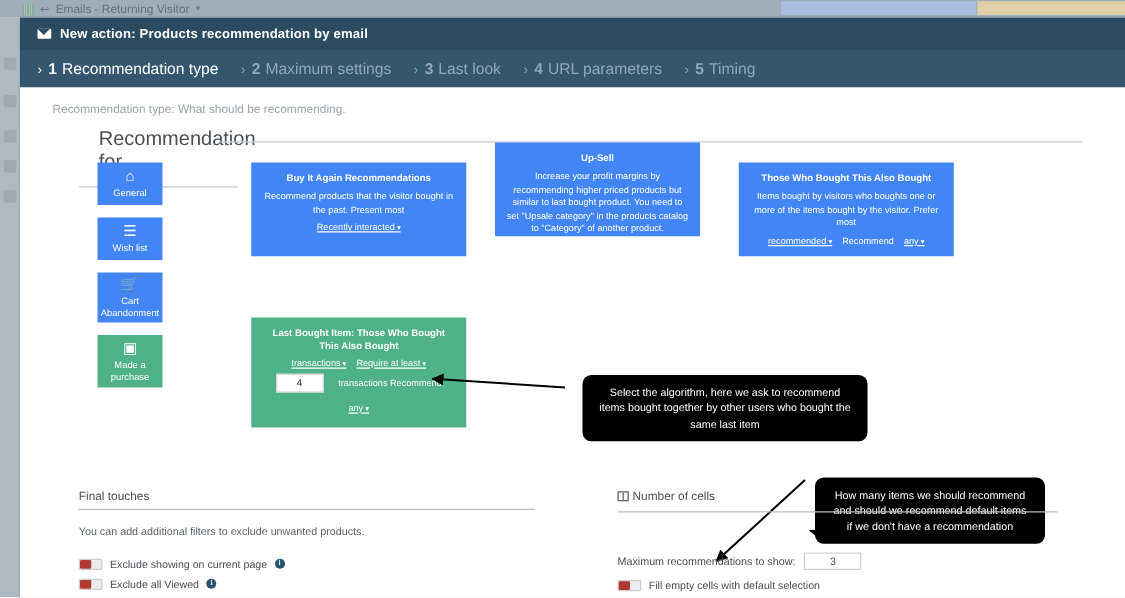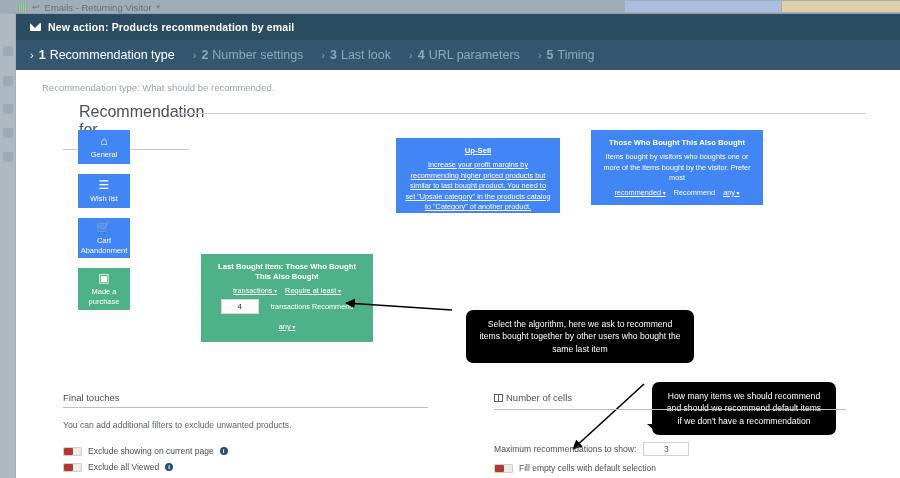--- a/index.html
+++ b/index.html
@@ -136,31 +136,31 @@
   .algo .a-row {
     display:flex; align-items:center; justify-content:center;
     gap:8px; font-size:7.3px; margin-top:4px; flex-wrap:wrap;
   }
   .algo .num-input {
     width:38px; height:15px; background:#ffffff; border:1px solid #d8d8d8;
     color:#333; font-size:8px; text-align:center; line-height:13px;
     display:inline-block; margin-right:4px;
   }
   #algo-buyagain   { left:185px; top:60px;  width:172px; height:75px; }
-  #algo-upsell     { left:380px; top:68px;  width:164px; height:75px;text-decoration:underline; }
+  #algo-upsell     { left:380px; top:44px;  width:164px; height:75px; }
   #algo-alsobought { left:575px; top:60px;  width:172px; height:75px; }
   #algo-lastbought { left:185px; top:184px; width:172px; height:88px; }
 
   
   .callout {
     position:absolute; background:#000000; color:#ffffff;
     border-radius:7px; padding:8px 12px;
     font-size:8.6px; line-height:1.45; text-align:center;
   }
-  #callout-algo  { left:450px; top:240px; width:228px; }
+  #callout-algo  { left:450px; top:230px; width:228px; }
   #callout-cells { left:636px; top:312px; width:184px; }
   .callout .tail {
     position:absolute; width:0; height:0;
   }
   #callout-cells .tail {
     left:-5px; bottom:4px;
     border-top:7px solid #000; border-left:8px solid transparent;
   }
 
   
@@ -254,42 +254,42 @@
 
     <div class="steps-bar">
       <div class="step active">
         <span class="chev">›</span>
         <span class="num">1</span>
         <span>Recommendation type</span>
       </div>
       <div class="step">
         <span class="chev">›</span>
         <span class="num">2</span>
-        <span>Number settings</span>
+        <span>Maximum settings</span>
       </div>
       <div class="step">
         <span class="chev">›</span>
         <span class="num">3</span>
         <span>Last look</span>
       </div>
       <div class="step">
         <span class="chev">›</span>
         <span class="num">4</span>
         <span>URL parameters</span>
       </div>
       <div class="step">
         <span class="chev">›</span>
         <span class="num">5</span>
         <span>Timing</span>
       </div>
     </div>
 
     <div class="modal-body">
 
-      <div class="body-hint">Recommendation type: What should be recommended.</div>
+      <div class="body-hint">Recommendation type: What should be recommending.</div>
 
       <div class="col-head" id="head-for">
         <span class="txt">Recommendation for</span>
         <span class="rule"></span>
       </div>
       <div class="col-head" id="head-algo">
         <span class="rule"></span>
       </div>
 
       <div class="tile" id="tile-general">
@@ -302,20 +302,27 @@
       </div>
       <div class="tile" id="tile-cart">
         <span class="t-icon">🛒</span>
         <span>Cart Abandonment</span>
       </div>
       <div class="tile selected" id="tile-purchase">
         <span class="t-icon">▣</span>
         <span>Made a purchase</span>
       </div>
 
+      <div class="algo" id="algo-buyagain">
+        <div class="a-title">Buy It Again Recommendations</div>
+        <div class="a-desc">Recommend products that the visitor bought in the past. Present most</div>
+        <div class="a-row">
+          <span class="dd">Recently interacted</span>
+        </div>
+      </div>
 
       <div class="algo" id="algo-upsell">
         <div class="a-title">Up-Sell</div>
         <div class="a-desc">Increase your profit margins by recommending higher priced products but similar to last bought product. You need to set "Upsale category" in the products catalog to "Category" of another product.</div>
         <div class="a-row">
           <span>Present the most</span>
           <span class="dd">Viewed</span>
           <span class="dd">Recently</span>
         </div>
       </div>

